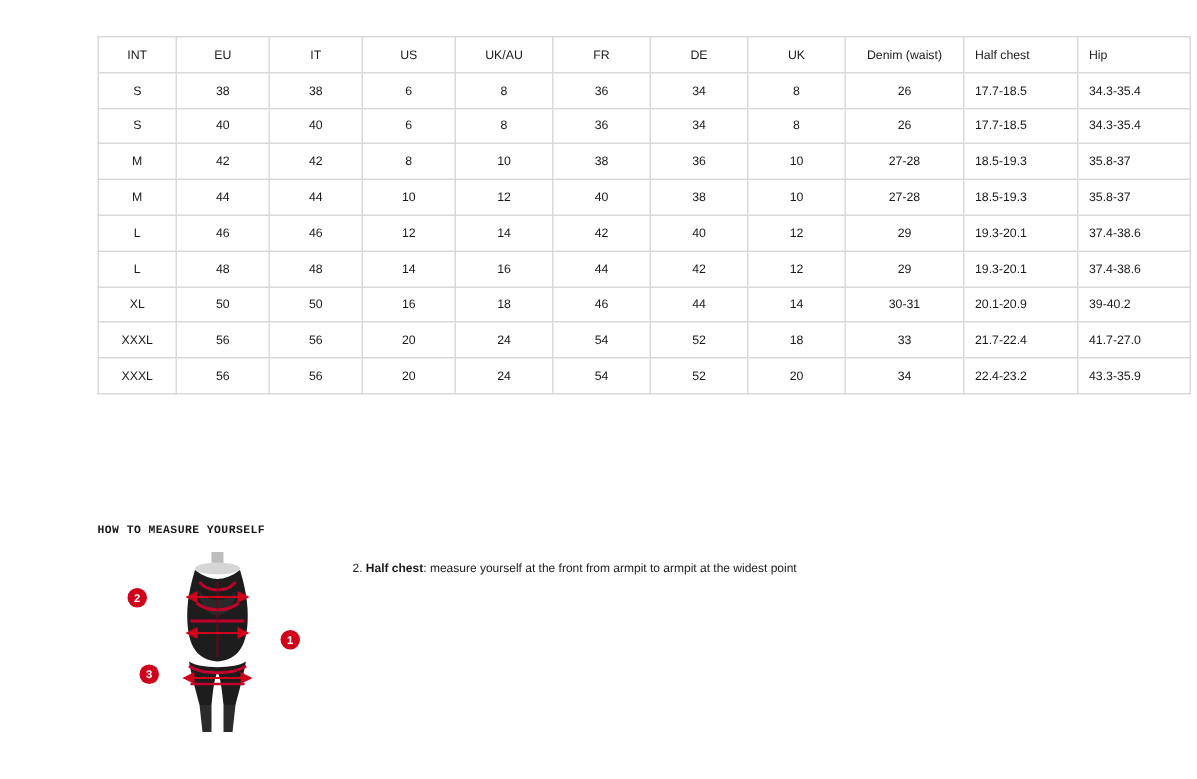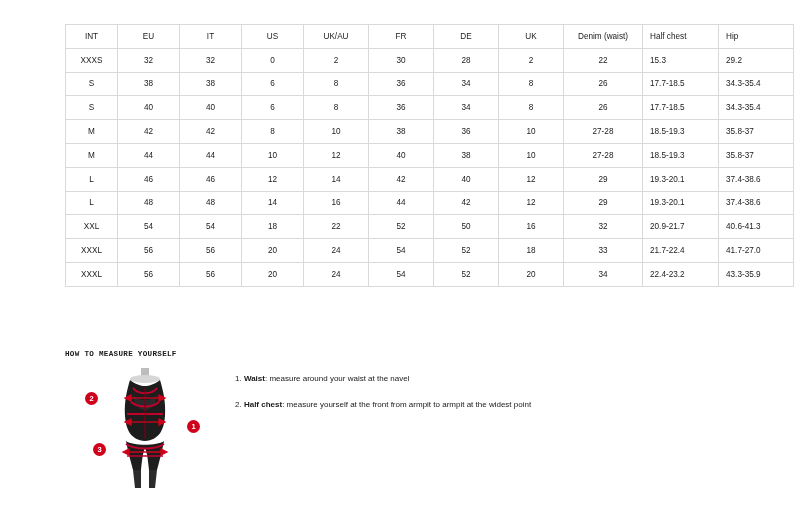--- a/index.html
+++ b/index.html
@@ -164,33 +164,20 @@
           <th>FR</th>
           <th>DE</th>
           <th>UK</th>
           <th>Denim (waist)</th>
           <th class="lc">Half chest</th>
           <th class="lc">Hip</th>
         </tr>
       </thead>
       <tbody>
         <tr>
-          <td>XXXS</td>
-          <td>32</td>
-          <td>32</td>
-          <td>0</td>
-          <td>2</td>
-          <td>30</td>
-          <td>28</td>
-          <td>2</td>
-          <td>22</td>
-          <td class="lc">15.3</td>
-          <td class="lc">29.2</td>
-        </tr>
-        <tr>
           <td>S</td>
           <td>38</td>
           <td>38</td>
           <td>6</td>
           <td>8</td>
           <td>36</td>
           <td>34</td>
           <td>8</td>
           <td>26</td>
           <td class="lc">17.7-18.5</td>
@@ -255,31 +242,31 @@
           <td>14</td>
           <td>16</td>
           <td>44</td>
           <td>42</td>
           <td>12</td>
           <td>29</td>
           <td class="lc">19.3-20.1</td>
           <td class="lc">37.4-38.6</td>
         </tr>
         <tr>
-          <td>XXL</td>
-          <td>54</td>
-          <td>54</td>
-          <td>18</td>
-          <td>22</td>
-          <td>52</td>
+          <td>XL</td>
+          <td>50</td>
           <td>50</td>
           <td>16</td>
-          <td>32</td>
-          <td class="lc">20.9-21.7</td>
-          <td class="lc">40.6-41.3</td>
+          <td>18</td>
+          <td>46</td>
+          <td>44</td>
+          <td>14</td>
+          <td>30-31</td>
+          <td class="lc">20.1-20.9</td>
+          <td class="lc">39-40.2</td>
         </tr>
         <tr>
           <td>XXXL</td>
           <td>56</td>
           <td>56</td>
           <td>20</td>
           <td>24</td>
           <td>54</td>
           <td>52</td>
           <td>18</td>
@@ -352,24 +339,20 @@
           </svg>
         </div>
 
         <div class="bullet b1">1</div>
         <div class="bullet b2">2</div>
         <div class="bullet b3">3</div>
       </div>
 
       <div class="measure-list">
         <div class="measure-item">
-          <span class="num">1.</span>
-          <span class="term">Waist</span><span>: measure around your waist at the navel</span>
-        </div>
-        <div class="measure-item">
           <span class="num">2.</span>
           <span class="term">Half chest</span><span>: measure yourself at the front from armpit to armpit at the widest point</span>
         </div>
       </div>
 
     </div>
   </div>
 
 </div>
 

